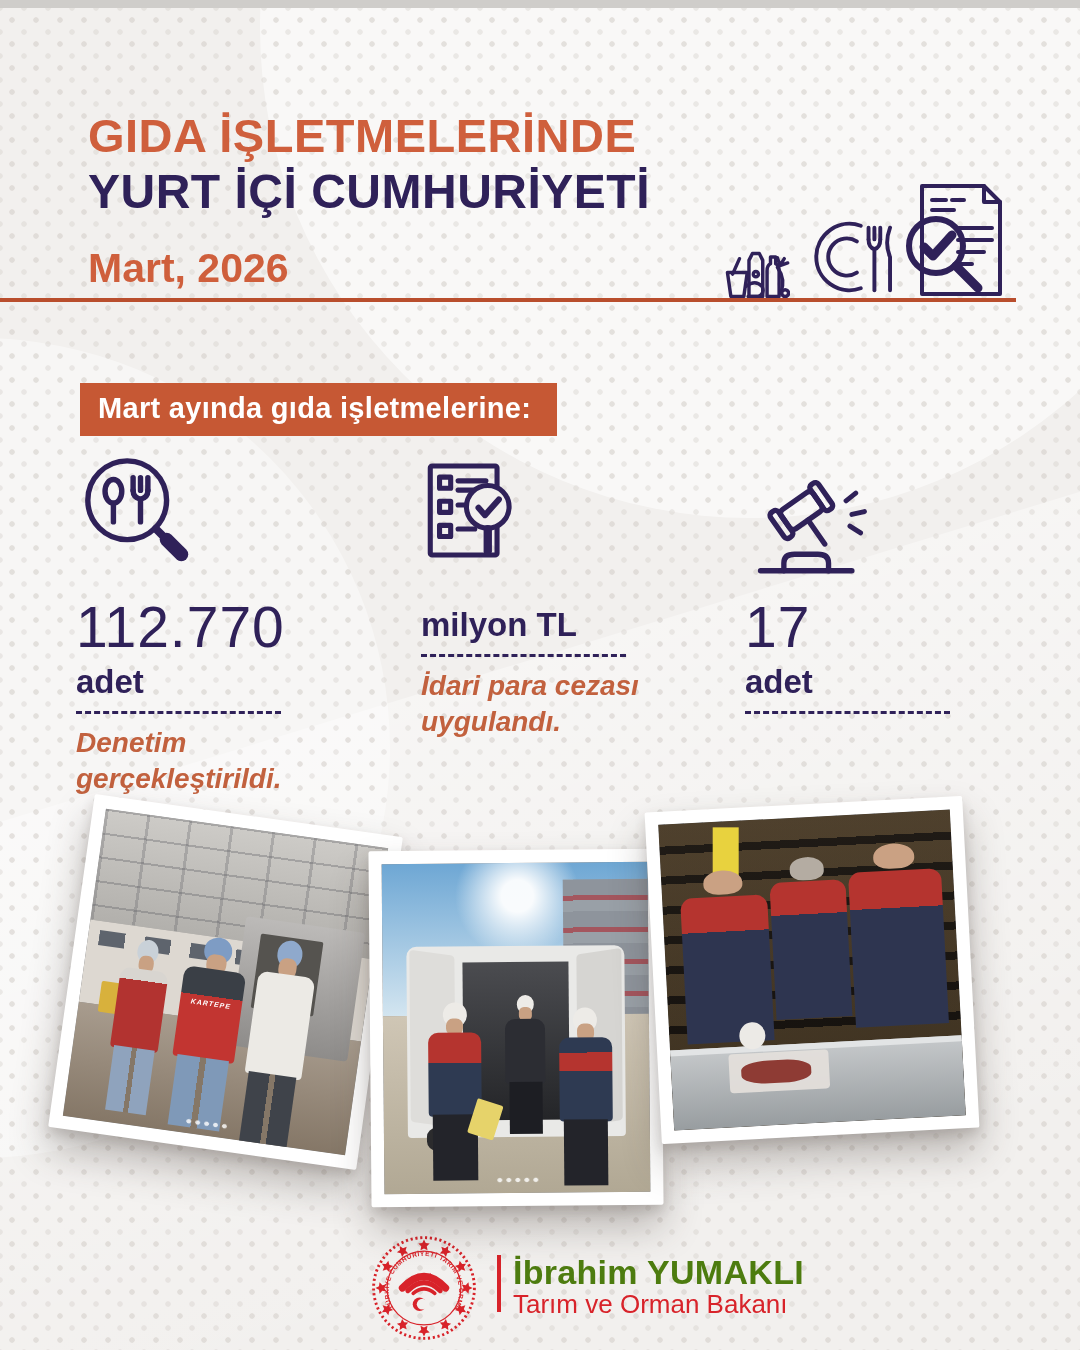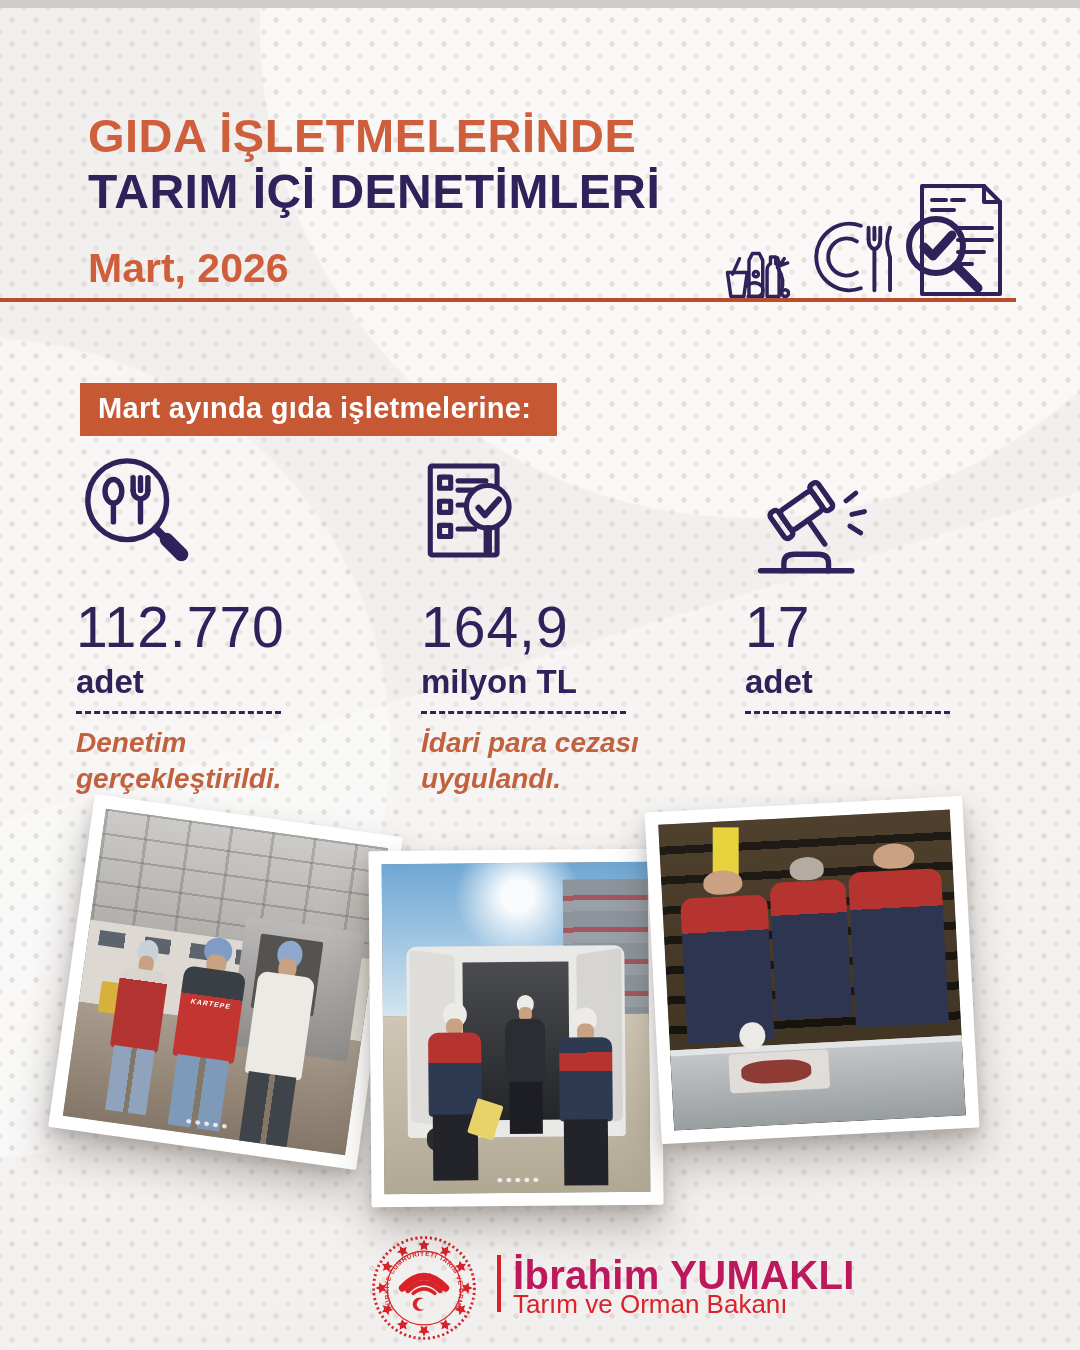--- a/index.html
+++ b/index.html
@@ -125,36 +125,36 @@
   .f3b .cap{background:#b4aca2;}
   .f3a .bd,.f3b .bd,.f3c .bd{top:13%;height:72%;
     background:linear-gradient(180deg,#b5342f 0 24%,#2e3550 24%);border-radius:12px 12px 0 0;}
   .s3-glove{left:24%;top:66%;width:9%;height:9%;background:#eceae6;border-radius:50%;}
   .s3-meat{left:20%;top:76%;width:34%;height:13%;background:rgba(228,224,219,.92);border-radius:4px;}
   .s3-meat::before{content:"";position:absolute;left:12%;top:22%;width:70%;height:56%;
     background:#8e3b34;border-radius:40%;}
   
   .seal{position:absolute;left:370px;top:1226px;width:108px;height:108px;}
   .foot-bar{position:absolute;left:497px;top:1247px;width:4px;height:57px;background:#d8232a;}
-  .minister-name{position:absolute;left:513px;top:1245px;font-size:40px;font-weight:800;color:#be185d;letter-spacing:.3px;}
+  .minister-name{position:absolute;left:513px;top:1245px;font-size:34px;font-weight:800;color:#4d7c0f;letter-spacing:.3px;}
   .minister-title{position:absolute;left:513px;top:1281px;font-size:26px;font-weight:400;color:#d8232a;}
   svg .ln{fill:none;stroke:#2f2159;stroke-width:5.5;stroke-linecap:round;stroke-linejoin:round;}
   svg .lnthin{fill:none;stroke:#2f2159;stroke-width:4;stroke-linecap:round;stroke-linejoin:round;}
 </style>
 </head>
 <body>
 
 <div class="canvas">
   <div class="bg-ring r1"></div>
   <div class="bg-ring r2"></div>
   <div class="bg-swoosh"></div>
   <div class="bg-dots"></div>
 
   <div class="title1">GIDA İŞLETMELERİNDE</div>
-  <div class="title2">TARIM İÇİ DENETİMLERİ</div>
+  <div class="title2">YURT İÇİ CUMHURİYETİ</div>
   <div class="subtitle">Mart, 2026</div>
 
   <div class="header-icons">
     <svg class="hicon groceries" viewBox="0 0 80 72">
       <g class="lnthin">
         <path d="M8 40 L12 68 L27 68 L31 40 Z"></path>
         <line x1="14" y1="42" x2="22" y2="24"></line>
         <path d="M33 26 L37 18 H45 L49 26 V68 H33 Z"></path>
         <circle cx="41" cy="42" r="3"></circle>
         <path d="M54 68 V38 q0-6 4-8 v-8 h6 v8 q4 2 4 8 v30 Z"></path>
@@ -223,21 +223,20 @@
             <rect x="20" y="44" width="12" height="12"></rect>
             <line x1="40" y1="48" x2="56" y2="48"></line>
             <rect x="20" y="70" width="12" height="12"></rect>
             <line x1="40" y1="74" x2="58" y2="74"></line>
             <circle cx="72" cy="50" r="23" fill="#f2f0ee"></circle>
             <line x1="72" y1="74" x2="72" y2="98" stroke-width="9"></line>
           </g>
           <path d="M62 51 l7 8 l15 -17" fill="none" stroke="#2f2159" stroke-width="6.5" stroke-linecap="round" stroke-linejoin="round"></path>
         </svg>
       </div>
-      <div class="stat-value">164,9</div>
       <div class="stat-unit">milyon TL</div>
       <div class="stat-dash"></div>
       <div class="stat-caption">İdari para cezası uygulandı.</div>
     </div>
 
     <div class="stat s3">
       <div class="stat-icon">
         <svg width="136" height="112" viewBox="0 0 140 114">
           <g class="ln" stroke-width="6">
             <line x1="16" y1="100" x2="110" y2="100"></line>

